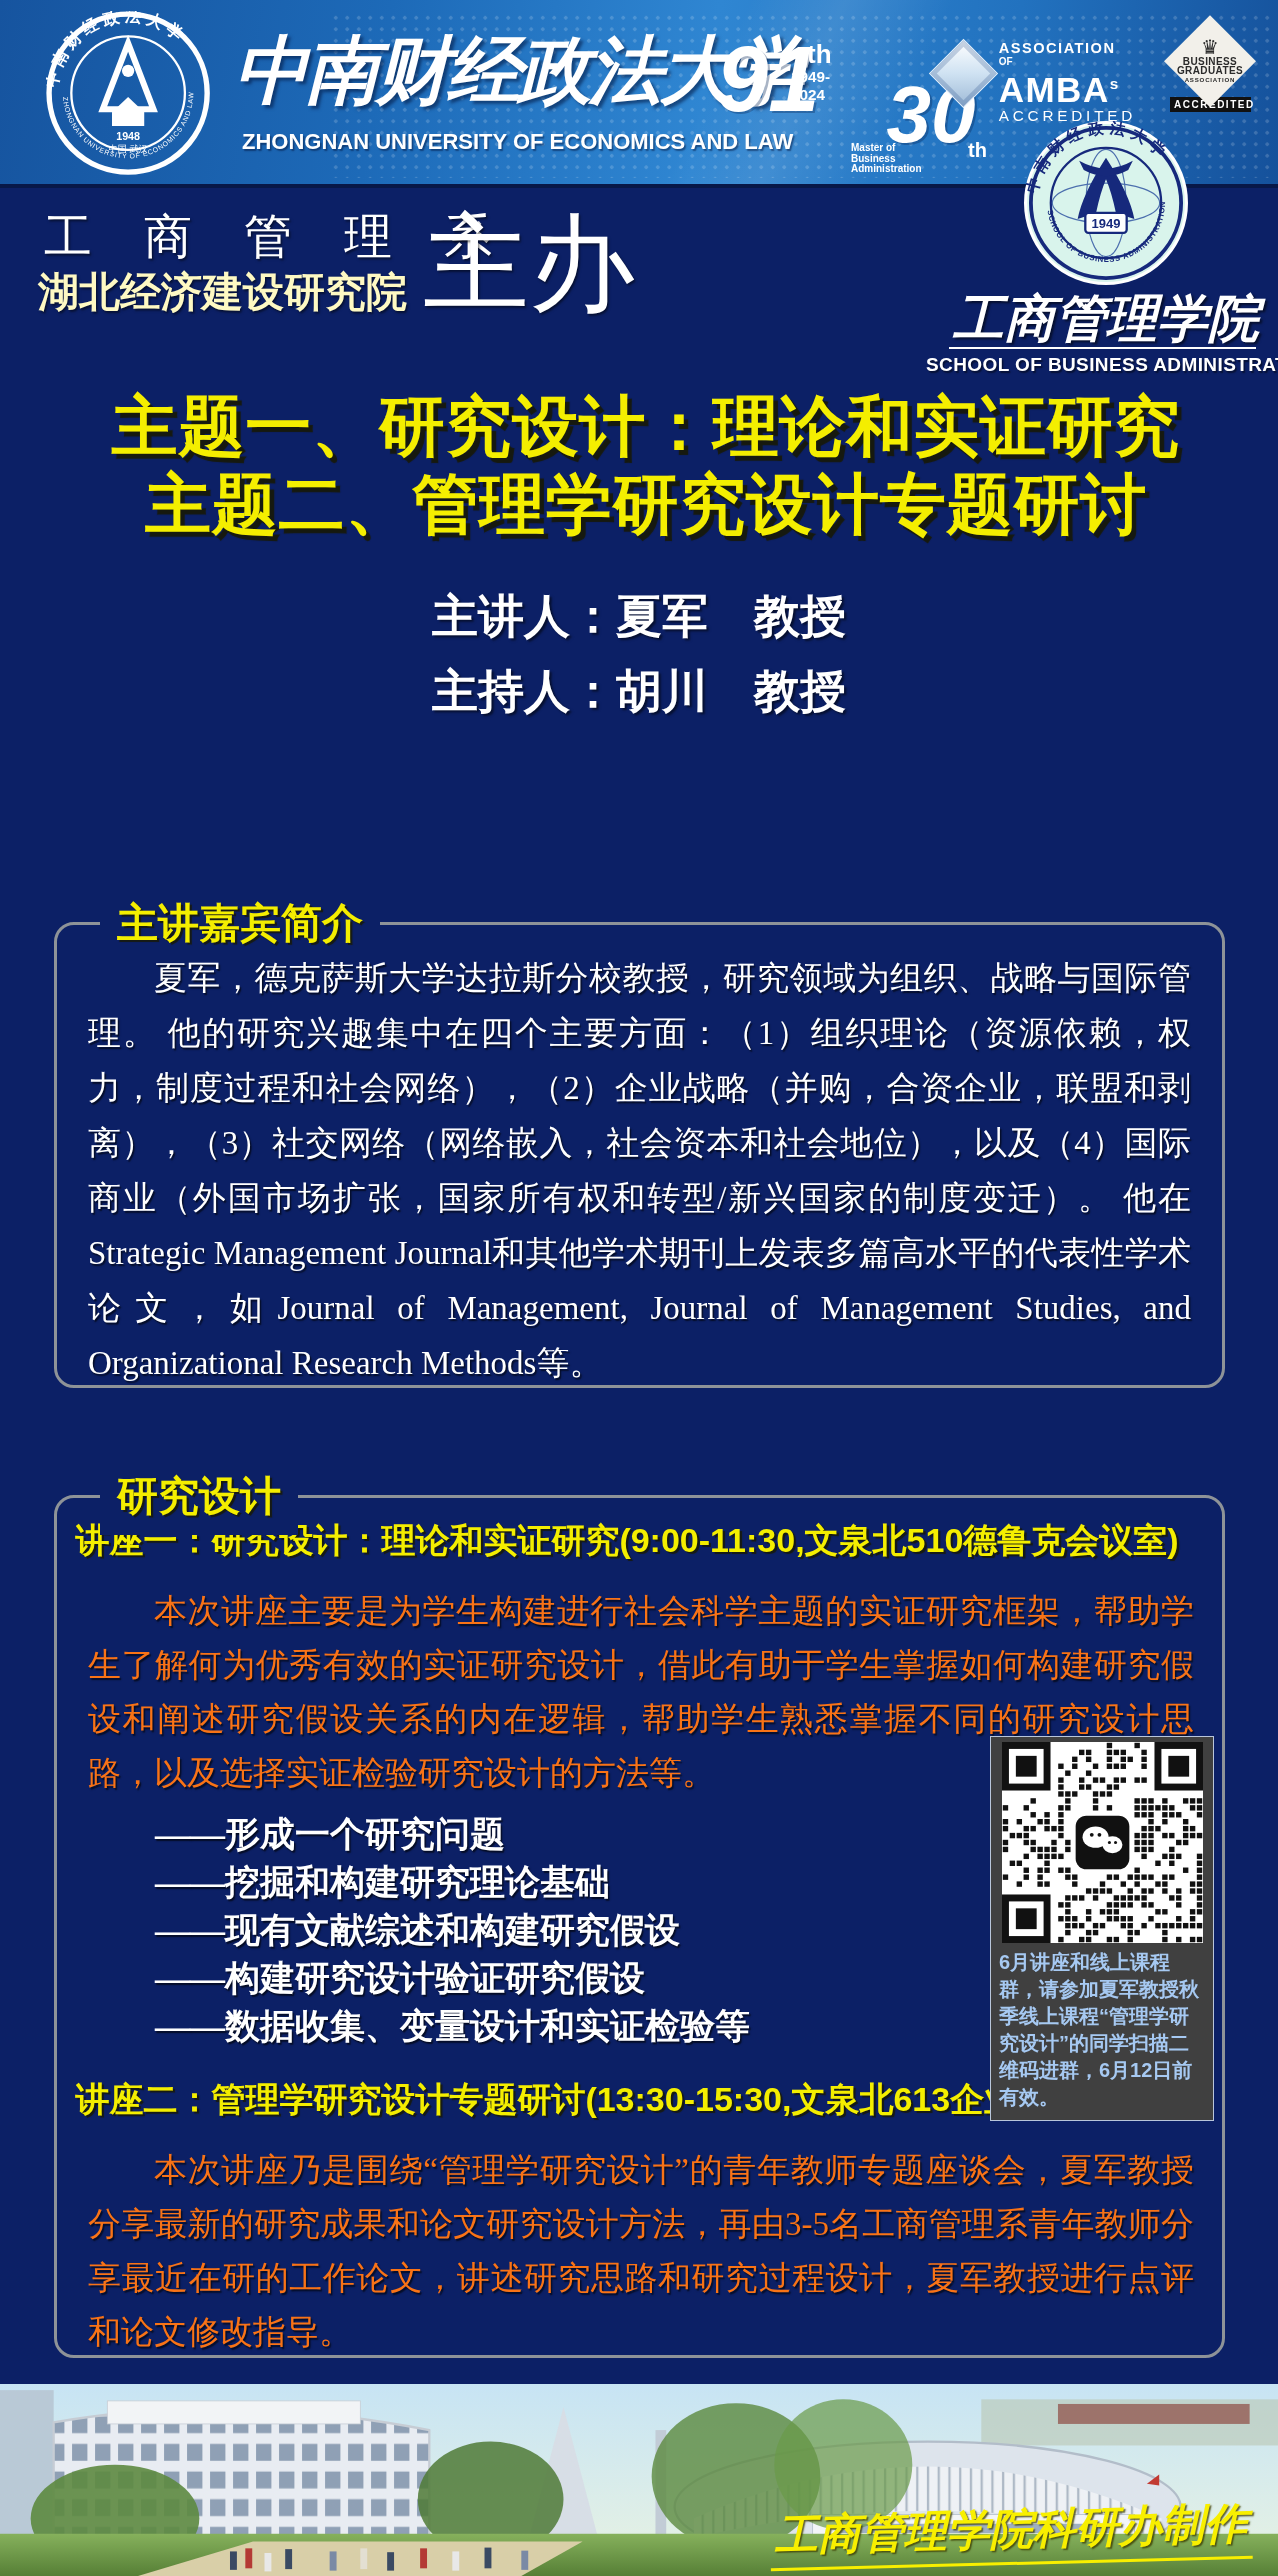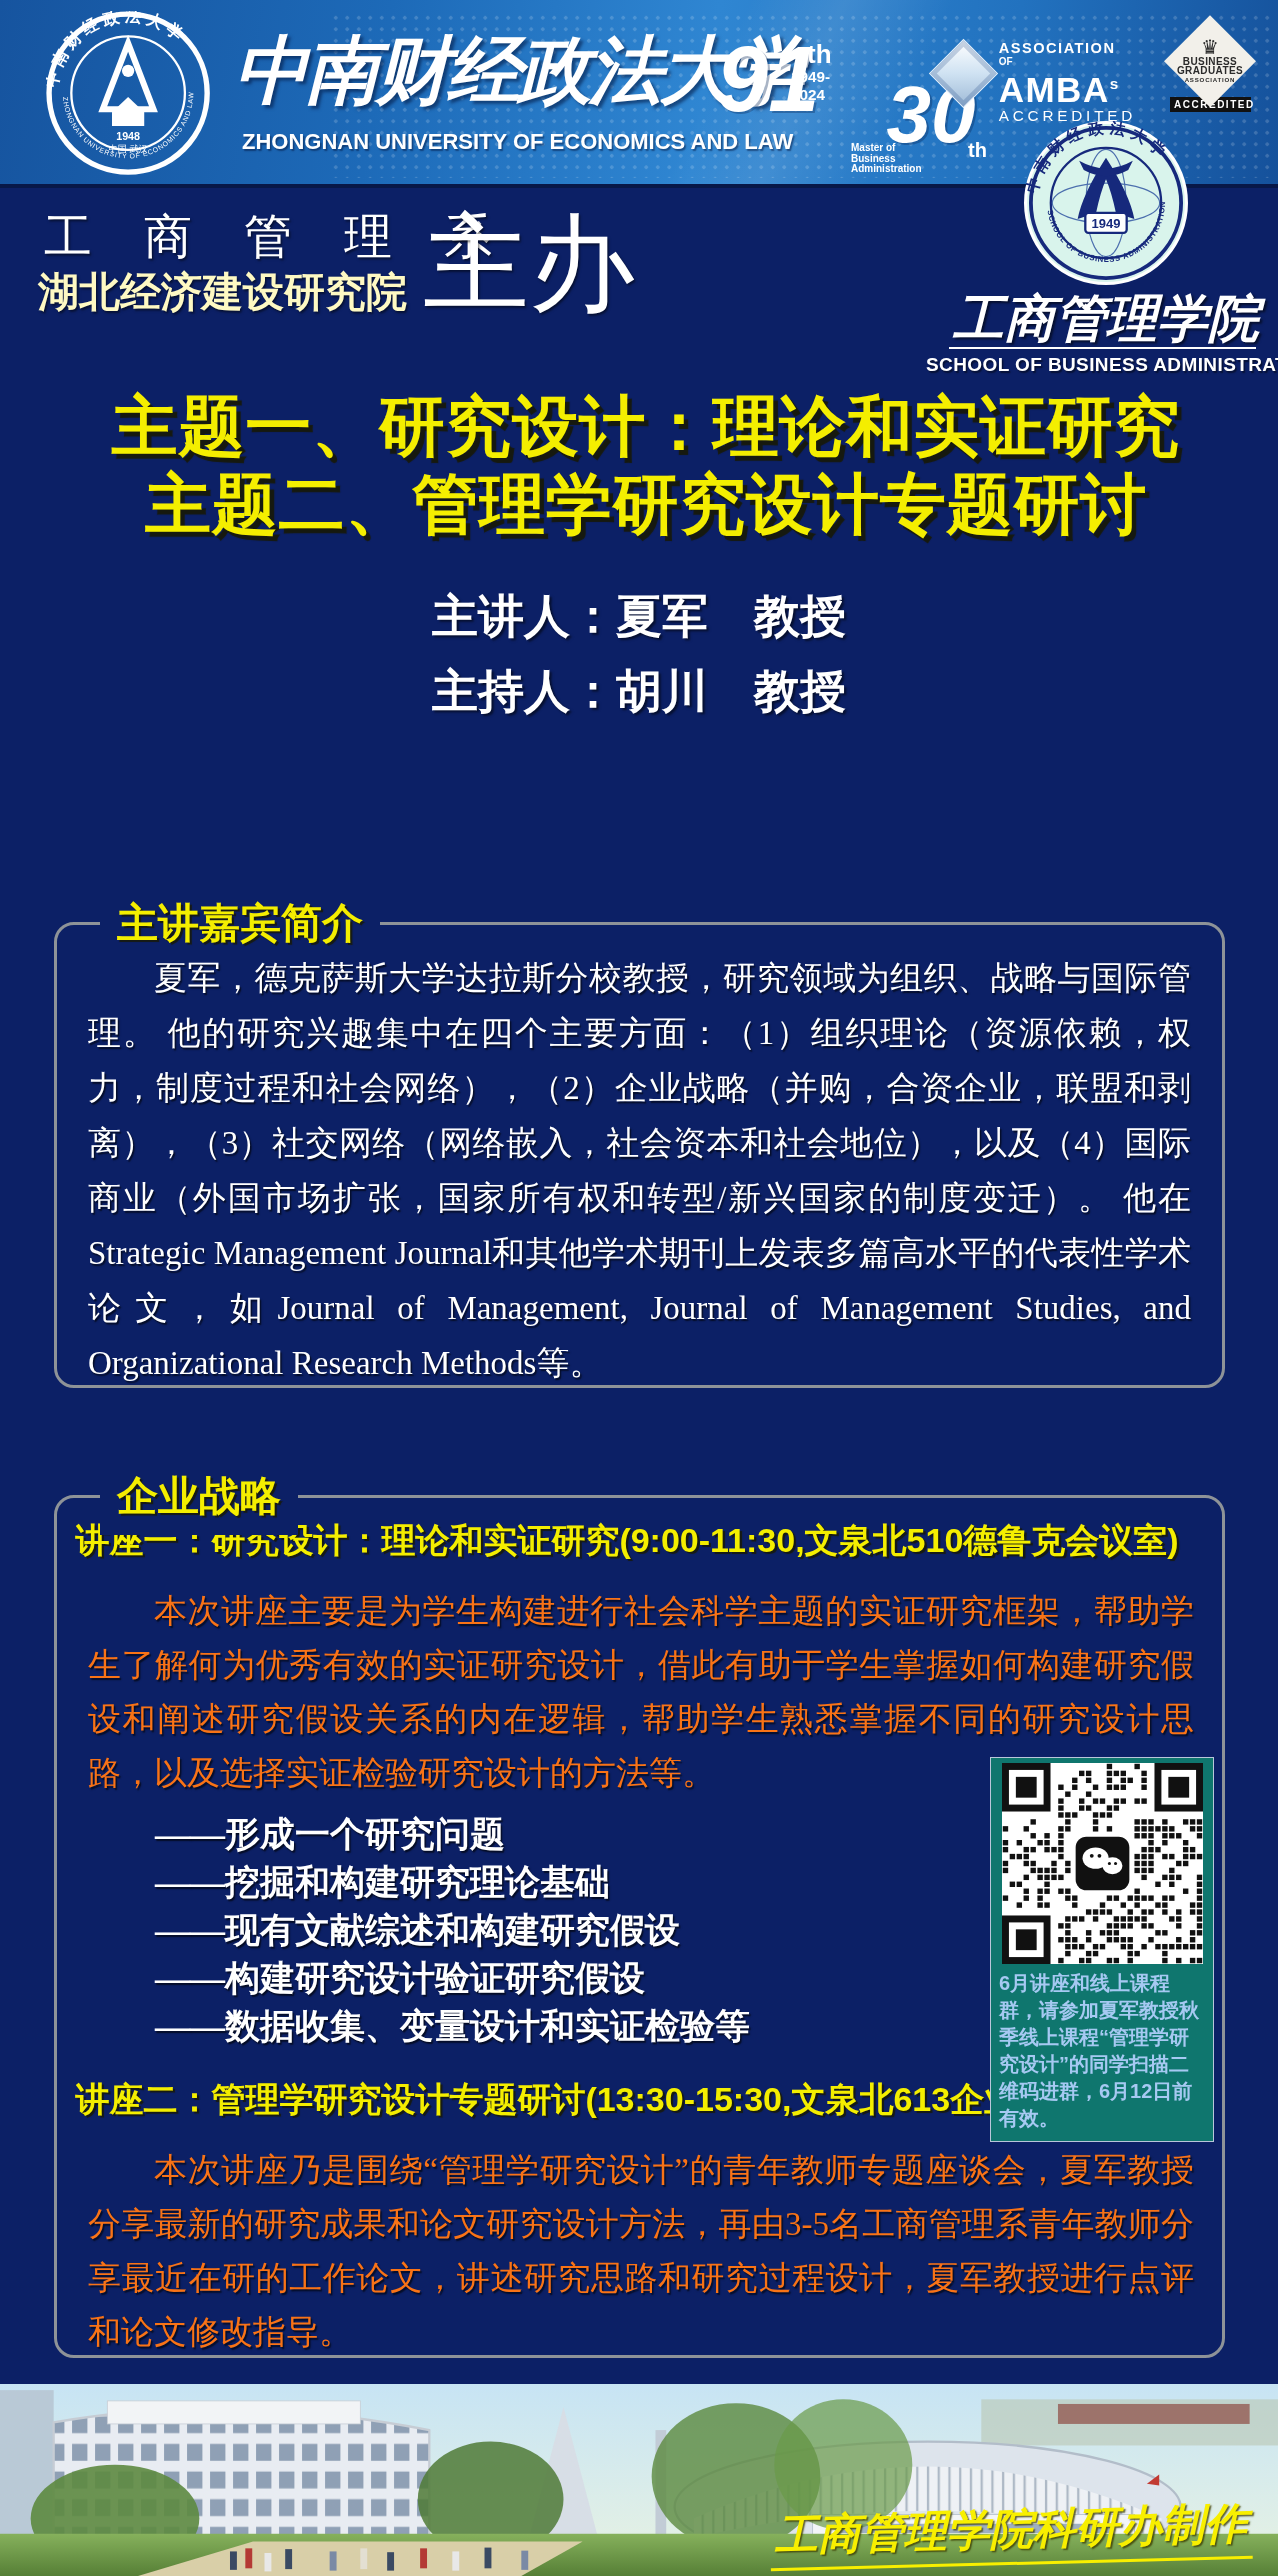--- a/index.html
+++ b/index.html
@@ -91,21 +91,21 @@
   .bio-text { margin:26px 31px 0 31px; color:#fff; font-family:"Liberation Serif", serif; font-size:33px;
     line-height:55px; text-align:justify; text-indent:66px; text-shadow:1.5px 1.5px 1.5px rgba(0,0,0,.65); }
 
   .lecture-title { margin:20px 0 0 18.4px; color:#f4ee00; font-weight:bold; font-size:34px; white-space:nowrap;
     text-shadow:2.3px 2.3px 0.8px rgba(25,25,0,.8); }
   .lecture-body { margin:20px 28px 0 31px; color:#f97316; font-family:"Liberation Serif", serif; font-size:33px;
     line-height:54px; text-align:justify; text-indent:66px; text-shadow:1.5px 1.5px 1.5px rgba(0,0,0,.65); }
   .bullet-list { margin:10.7px 0 0 98px; color:#fff; font-family:"Liberation Serif", serif; font-weight:600;
     font-size:35px; line-height:48px; text-shadow:1.5px 1.5px 1.5px rgba(0,0,0,.65); }
 
-  .qr-outer { position:absolute; top:259px; right:7.7px; width:224px; border:1.5px solid #b9c6da; background:#0f766e; }
+  .qr-outer { position:absolute; top:238px; right:7.7px; width:224px; border:1.5px solid #b9c6da; background:#404040; }
   .qr-white { width:201px; height:201px; background:#fff; margin:4.6px auto 0; position:relative; }
   .qr-caption { color:#a6c9f2; font-weight:bold; font-size:20px; line-height:27px; padding:6.1px 6.1px 9.2px 7.7px; }
 
   
   .photo { position:absolute; left:0; top:2384px; width:1278px; height:192px; }
   .credit { position:absolute; right:26px; top:2501px; color:#f8ef00; font-family:"Liberation Serif", serif;
     font-style:italic; font-weight:bold; font-size:43px; white-space:nowrap; transform:rotate(-1.5deg);
     border-bottom:3.8px solid #f8ef00; padding:0 4.6px 3.1px 4.6px; text-shadow:1.5px 1.5px 1.5px rgba(60,60,0,.8); }
 </style>
 </head>
@@ -211,21 +211,21 @@
     <div>主持人：胡川　教授</div>
   </div>
 
 
   <div class="section-box box1">
     <div class="section-heading">主讲嘉宾简介</div>
     <div class="bio-text">夏军，德克萨斯大学达拉斯分校教授，研究领域为组织、战略与国际管理。 他的研究兴趣集中在四个主要方面：（1）组织理论（资源依赖，权力，制度过程和社会网络），（2）企业战略（并购，合资企业，联盟和剥离），（3）社交网络（网络嵌入，社会资本和社会地位），以及（4）国际商业（外国市场扩张，国家所有权和转型/新兴国家的制度变迁）。 他在Strategic Management Journal和其他学术期刊上发表多篇高水平的代表性学术论文，如Journal of Management, Journal of Management Studies, and Organizational Research Methods等。</div>
   </div>
 
   <div class="section-box box2">
-    <div class="section-heading">企业战略</div>
+    <div class="section-heading">研究设计</div>
 
     <div class="lecture-title">讲座一：研究设计：理论和实证研究(9:00-11:30,文泉北510德鲁克会议室)</div>
     <div class="lecture-body">本次讲座主要是为学生构建进行社会科学主题的实证研究框架，帮助学生了解何为优秀有效的实证研究设计，借此有助于学生掌握如何构建研究假设和阐述研究假设关系的内在逻辑，帮助学生熟悉掌握不同的研究设计思路，以及选择实证检验研究设计的方法等。</div>
 
     <div class="bullet-list">
       <div>——形成一个研究问题</div>
       <div>——挖掘和构建研究理论基础</div>
       <div>——现有文献综述和构建研究假设</div>
       <div>——构建研究设计验证研究假设</div>
       <div>——数据收集、变量设计和实证检验等</div>

